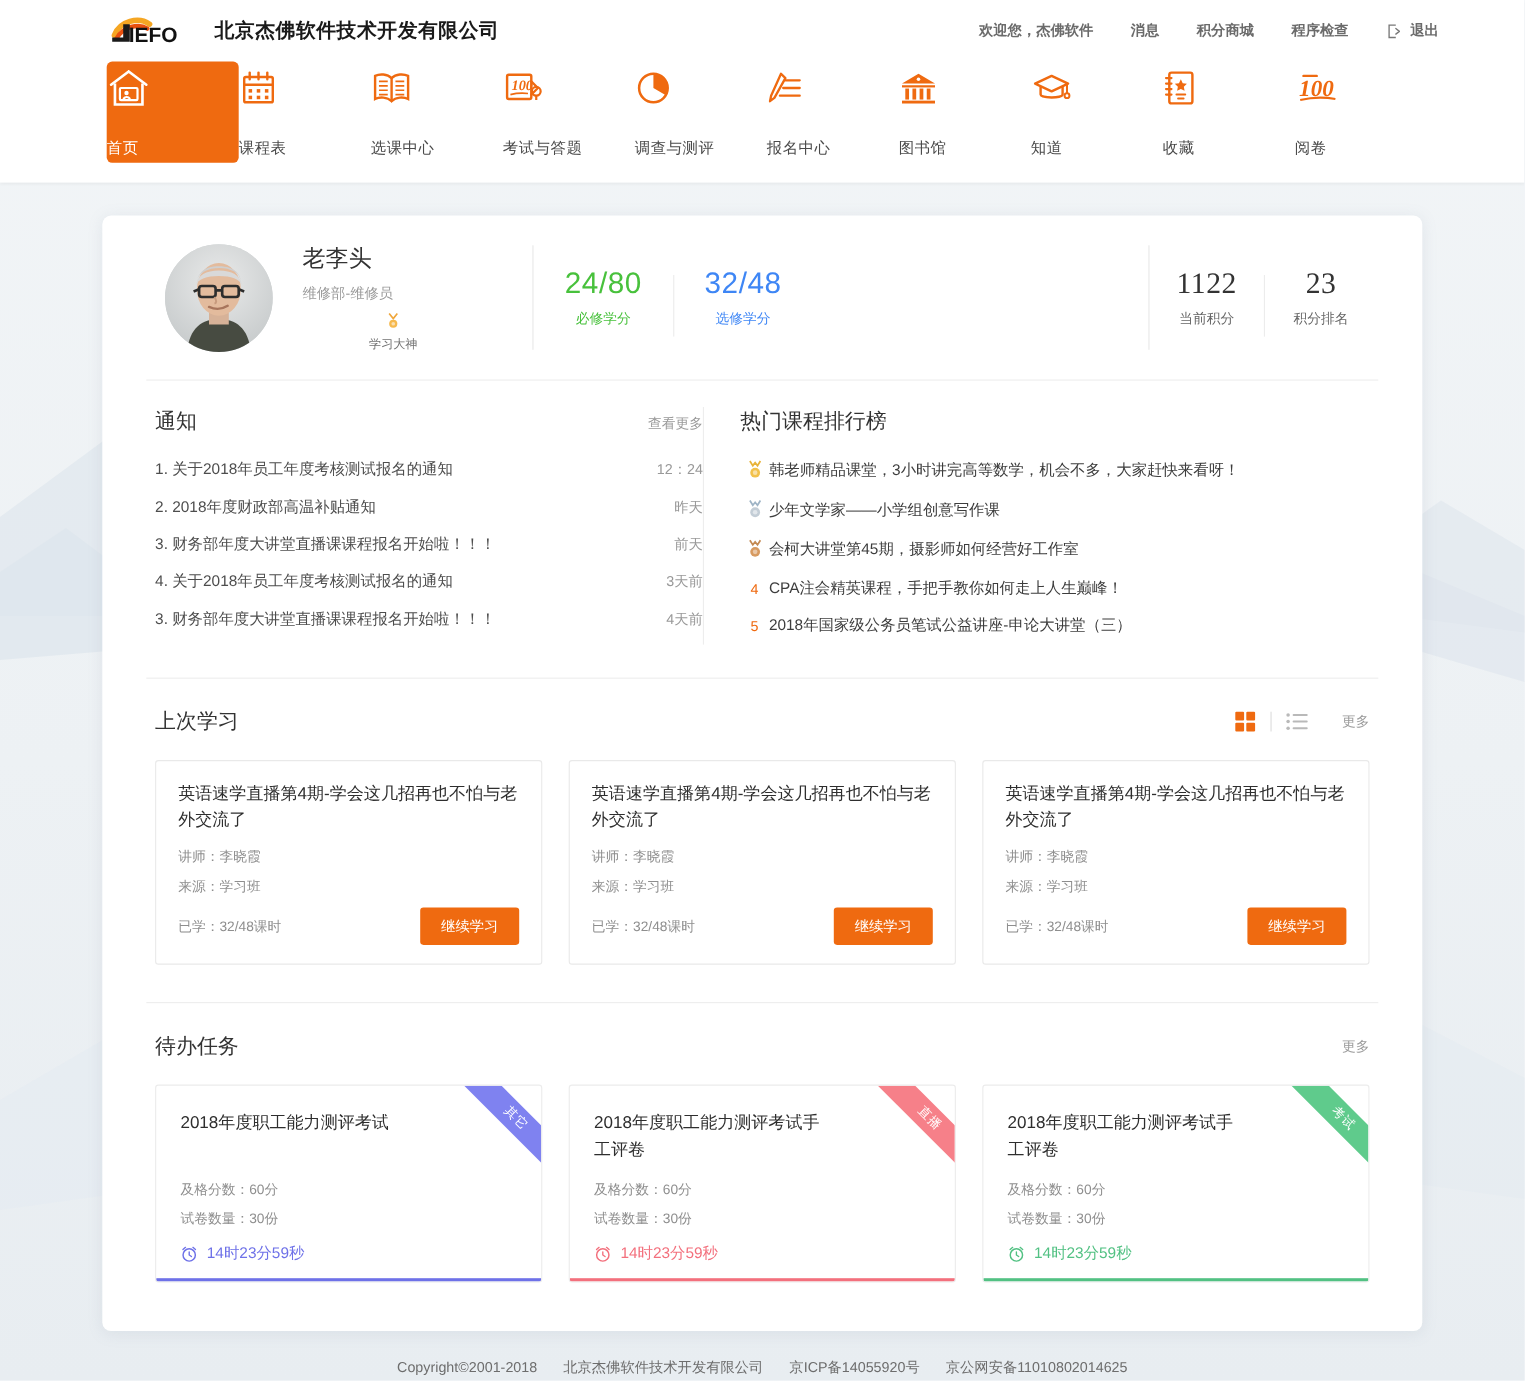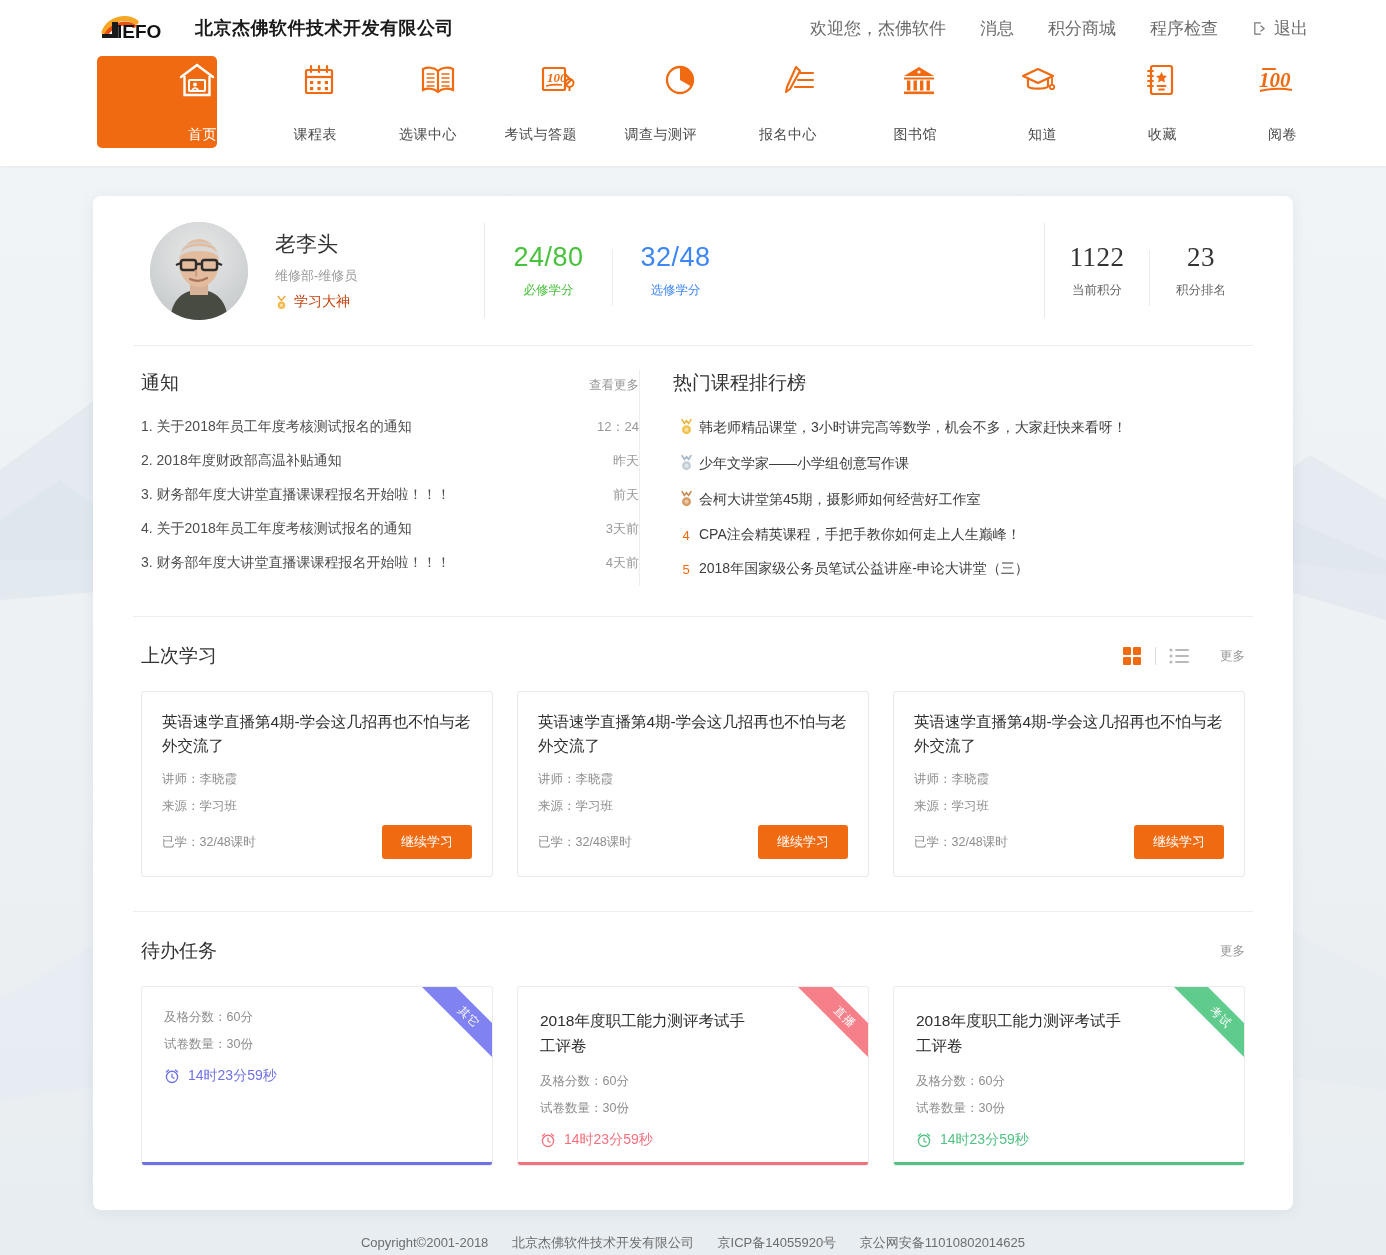--- a/index.html
+++ b/index.html
@@ -46,42 +46,43 @@
     letter-spacing: .5px;
   }
   .top-links {
     margin-left: auto;
     display: flex;
     align-items: center;
     gap: 34px;
     padding-right: 48px;
   }
   .top-link {
-    font-size: 17px;
+    font-size: 13px;
     color: #6b6b6b;
     cursor: pointer;
     white-space: nowrap;
+    font-weight: bold;
   }
   .top-link.logout { display: flex; align-items: center; gap: 7px; }
 
   
   .nav {
     display: flex;
     align-items: flex-start;
     padding-left: 97px;
     padding-right: 60px;
     gap: 0;
     height: 110px;
   }
   .nav-item {
     width: 120px;
     height: 92px;
     display: flex;
     flex-direction: column;
-    align-items: flex-end;
+    align-items: flex-start;
     justify-content: center;
     gap: 26px;
     cursor: pointer;
     border-radius: 5px;
     flex: 0 0 auto;
   }
   .nav-item .nav-label {
     font-size: 14px;
     color: #4a4a4a;
     letter-spacing: .5px;
@@ -113,21 +114,21 @@
     width: 98px; height: 98px;
     border-radius: 50%;
     overflow: hidden;
     flex: 0 0 auto;
     margin-left: 17px;
     background: #cfd3d4;
   }
   .user-info { margin-left: 27px; width: 165px; }
   .user-name { font-size: 21px; color: #333; margin-bottom: 9px; }
   .user-dept { font-size: 13px; color: #9a9a9a; margin-bottom: 8px; }
-  .user-badge { font-size: 14px; color: #c2410c; display: flex; align-items: center; gap: 6px; }
+  .user-badge { font-size: 11px; color: #737373; display: flex; align-items: center; gap: 6px; flex-direction: column; }
 
   .stat-group {
     display: flex;
     align-items: center;
     border-left: 1px solid #e8e8e8;
     height: 95px;
   }
   .stat {
     width: 127px;
     text-align: center;
@@ -703,20 +704,21 @@
     <div class="sec-head2">
       <span class="sec-title">待办任务</span>
       <span class="sec-more" style="margin-left:auto">更多</span>
     </div>
 
     <div class="cards">
       <div class="task-card t-purple">
         <div class="ribbon">
           <span>其它</span>
         </div>
+        <div class="tc-title">2018年度职工能力测评考试</div>
         <div class="tc-meta">及格分数：60分</div>
         <div class="tc-meta">试卷数量：30份</div>
         <div class="tc-time">
           <svg width="16" height="16" viewBox="0 0 18 18">
             <circle cx="9" cy="10" r="6.3" stroke="currentColor" stroke-width="1.5" fill="none"></circle>
             <path d="M9 6.8 V10 L11.3 11.6" stroke="currentColor" stroke-width="1.4" fill="none" stroke-linecap="round"></path>
             <path d="M2.6 4.4 L5.2 2.2 M15.4 4.4 L12.8 2.2" stroke="currentColor" stroke-width="1.4" stroke-linecap="round"></path>
           </svg>
           <span>14时23分59秒</span>
         </div>

